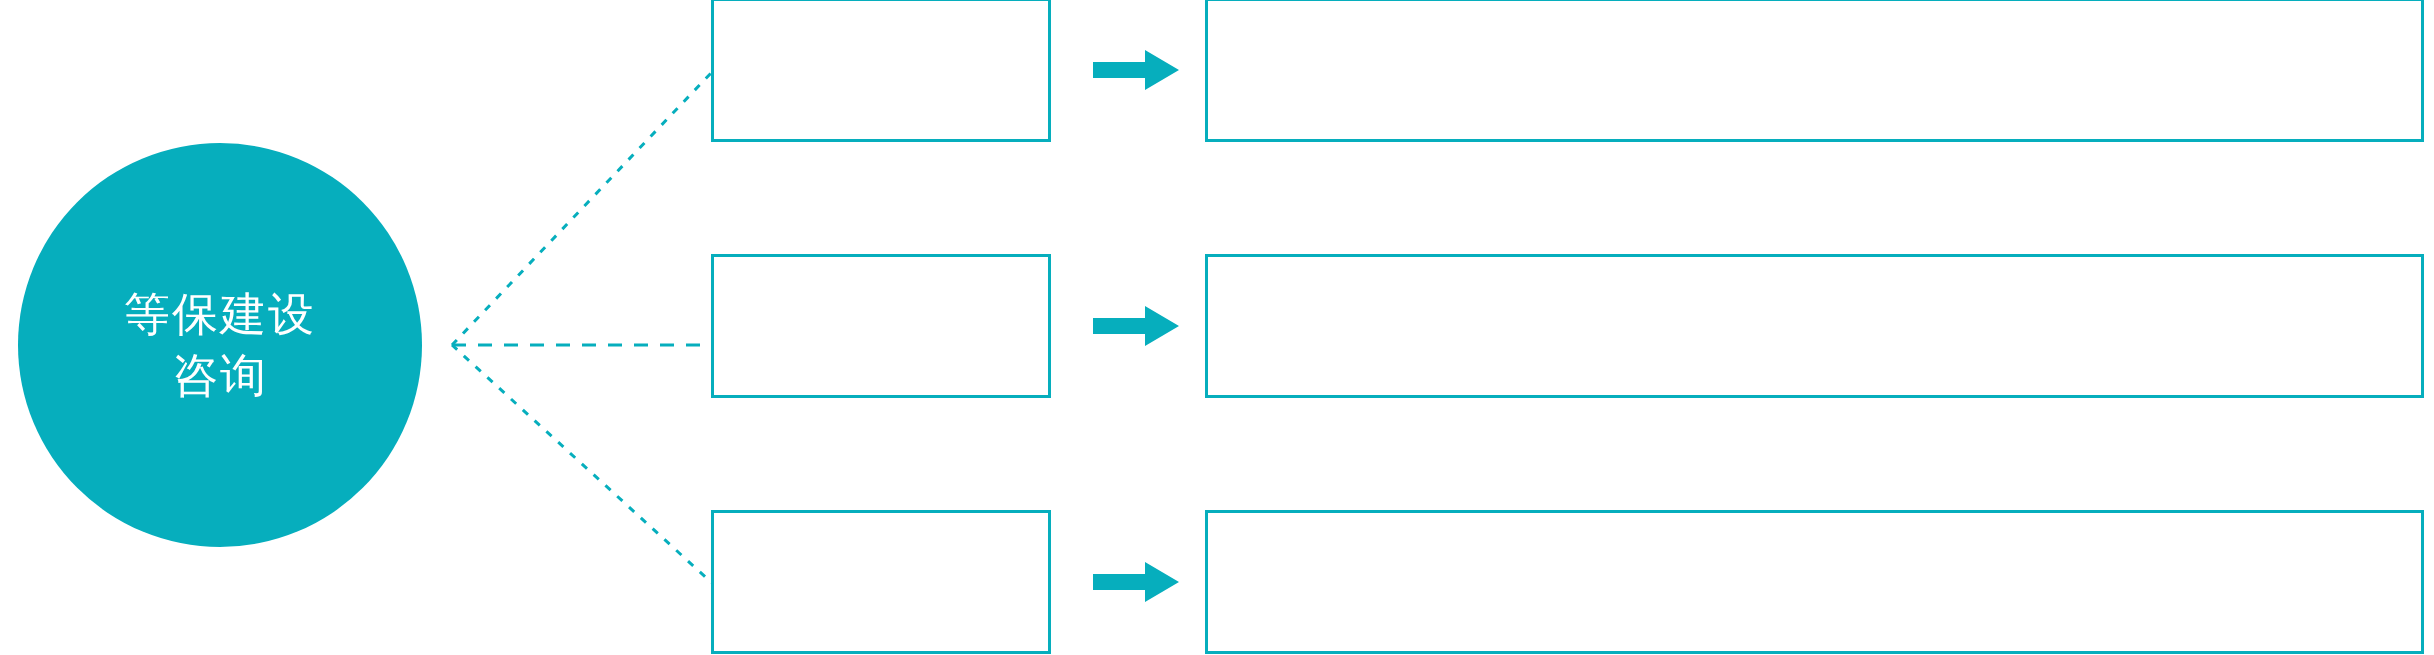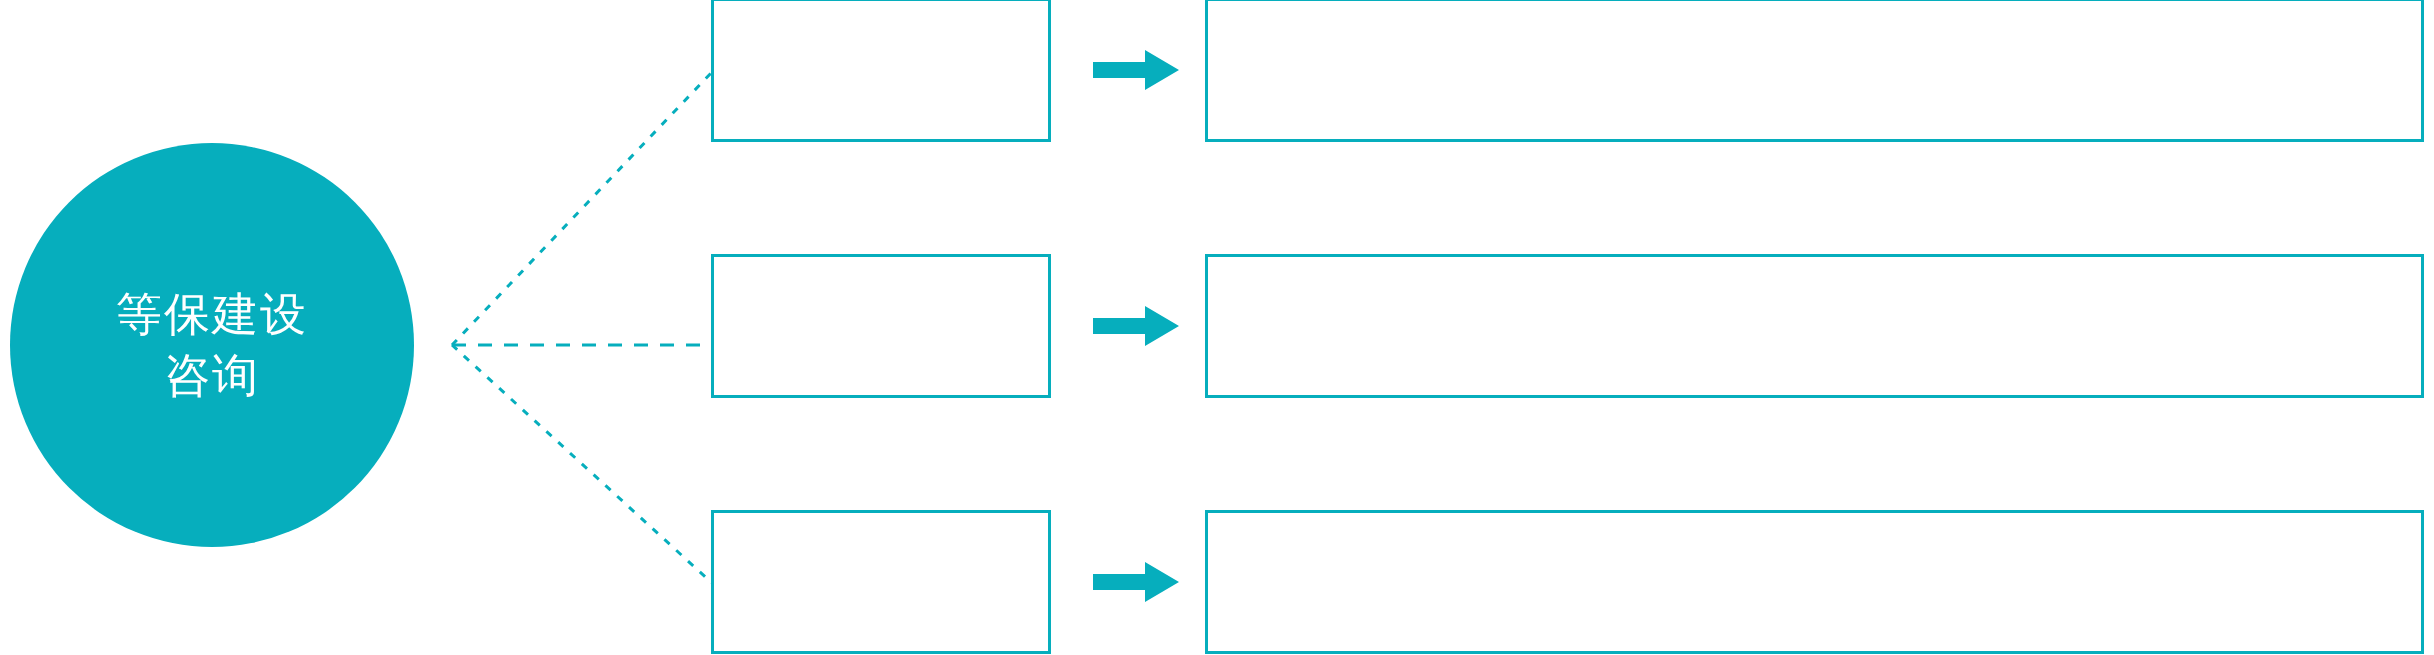--- a/index.html
+++ b/index.html
@@ -13,21 +13,21 @@
   #canvas {
     position: relative;
     width: 2434px;
     height: 655px;
     background: #ffffff;
     overflow: hidden;
   }
   
   #hub-circle {
     position: absolute;
-    left: 10px;
+    left: 18px;
     top: 143px;
     width: 404px;
     height: 404px;
     border-radius: 50%;
     background: #06aebd;
     display: flex;
     flex-direction: column;
     align-items: center;
     justify-content: center;
     box-sizing: border-box;

